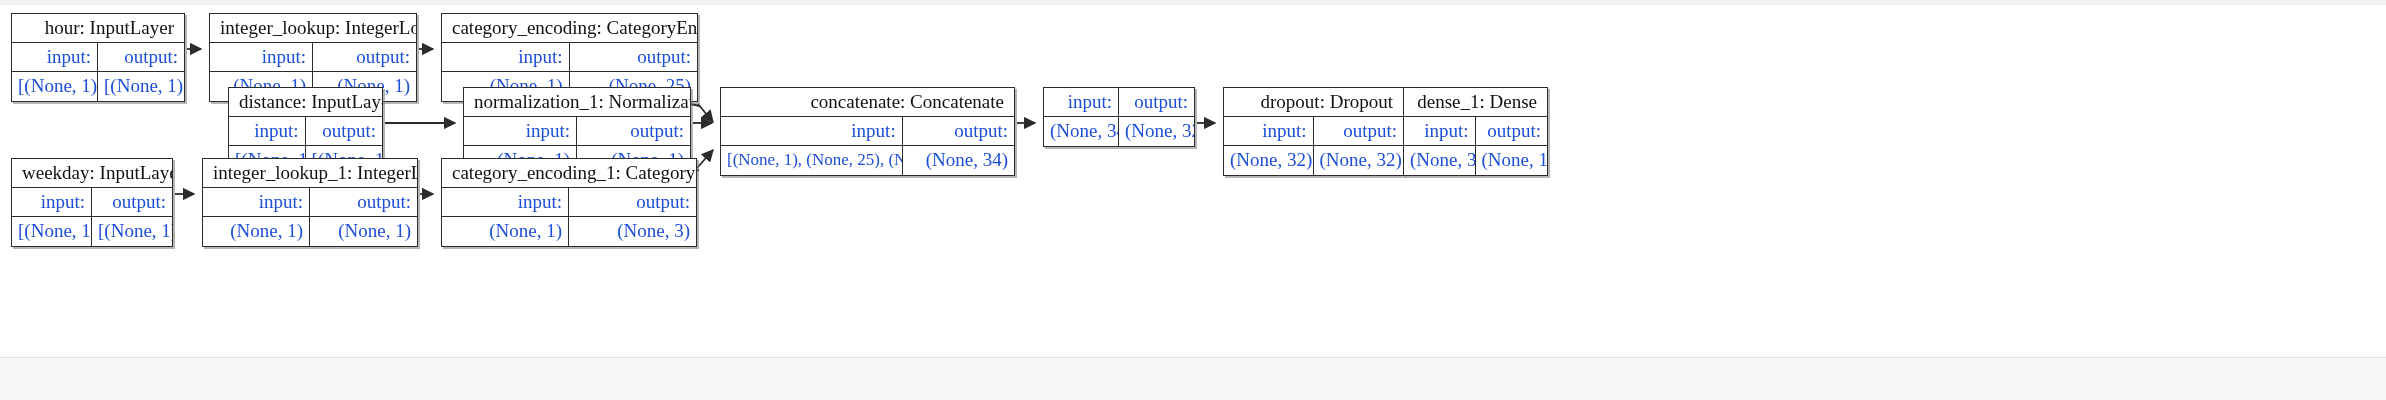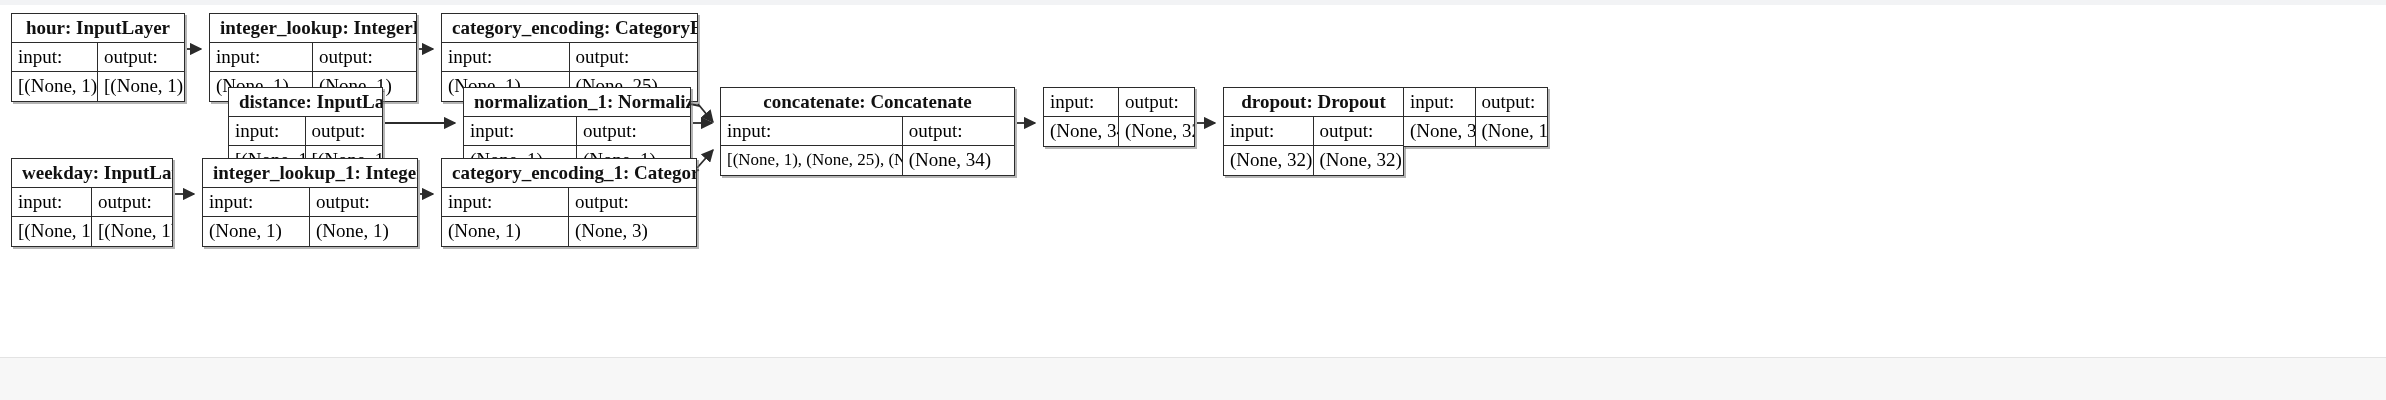--- a/index.html
+++ b/index.html
@@ -44,44 +44,43 @@
     border: 1.5px solid #2b2b2b;
     box-shadow: 2px 2px 0 rgba(120,120,120,0.55);
     display: flex;
     flex-direction: column;
     z-index: 5;
   }
   .node-title {
     box-sizing: border-box;
     height: 29px;
     line-height: 28px;
-    text-align: center;
+    text-align: right;
     font-size: 19px;
     color: #111111;
     white-space: nowrap;
     border-bottom: 1.2px solid #2b2b2b;
     padding: 0 10px;
     overflow: hidden;
-    font-weight: bold;
   }
   .node-row {
     box-sizing: border-box;
     display: flex;
     height: 29px;
   }
   .node-row.labels {
     border-bottom: 1.2px solid #2b2b2b;
   }
   .cell {
     box-sizing: border-box;
     flex: 1 1 50%;
     line-height: 28px;
-    text-align: left;
+    text-align: right;
     font-size: 19px;
-    color: #000000;
+    color: #1d4ed8;
     white-space: nowrap;
     overflow: hidden;
     padding: 0 6px;
   }
   .cell.left {
     border-right: 1.2px solid #2b2b2b;
   }
 
   
   .node.wide .cell.left { flex: 1 1 62%; }
@@ -242,20 +241,21 @@
       <div class="cell left">input:</div>
       <div class="cell right">output:</div>
     </div>
     <div class="node-row">
       <div class="cell left">(None, 32)</div>
       <div class="cell right">(None, 32)</div>
     </div>
   </div>
 
   <div class="node" style="left:1403px; top:82px; width:145px;">
+    <div class="node-title">dense_1: Dense</div>
     <div class="node-row labels">
       <div class="cell left">input:</div>
       <div class="cell right">output:</div>
     </div>
     <div class="node-row">
       <div class="cell left">(None, 32)</div>
       <div class="cell right">(None, 1)</div>
     </div>
   </div>
 

